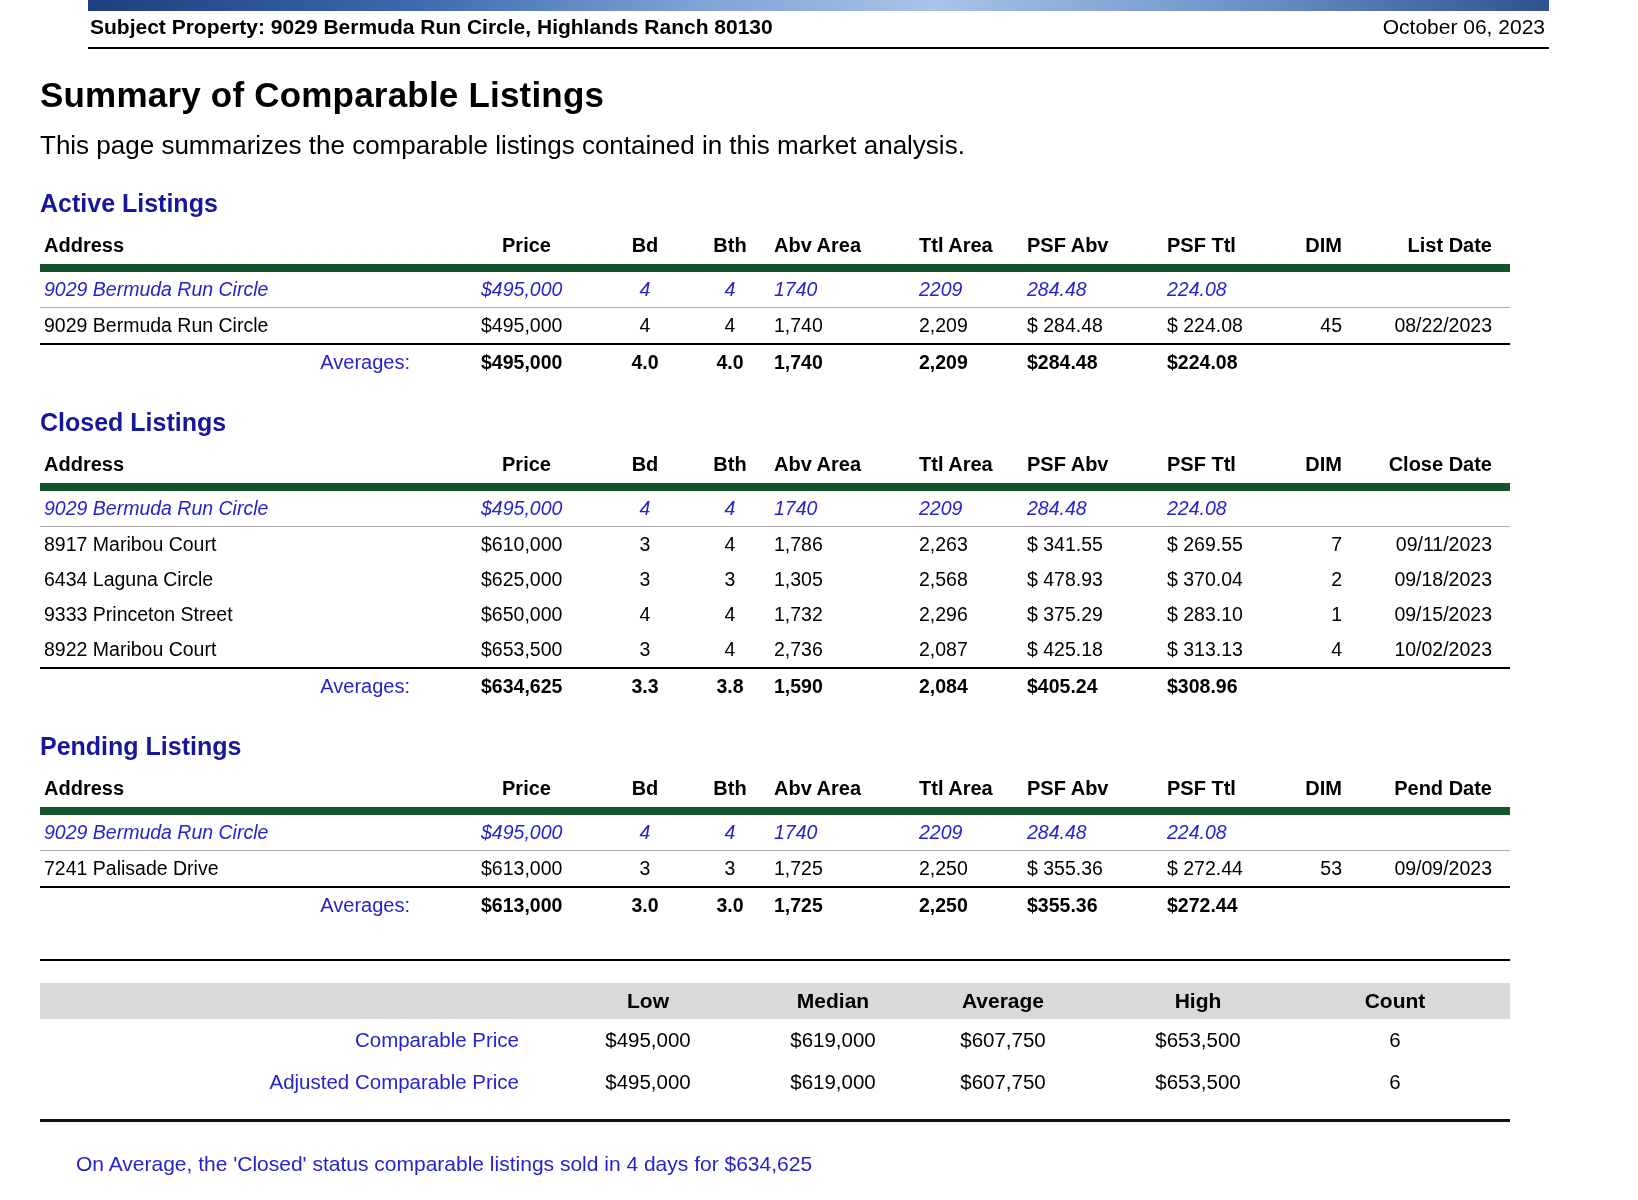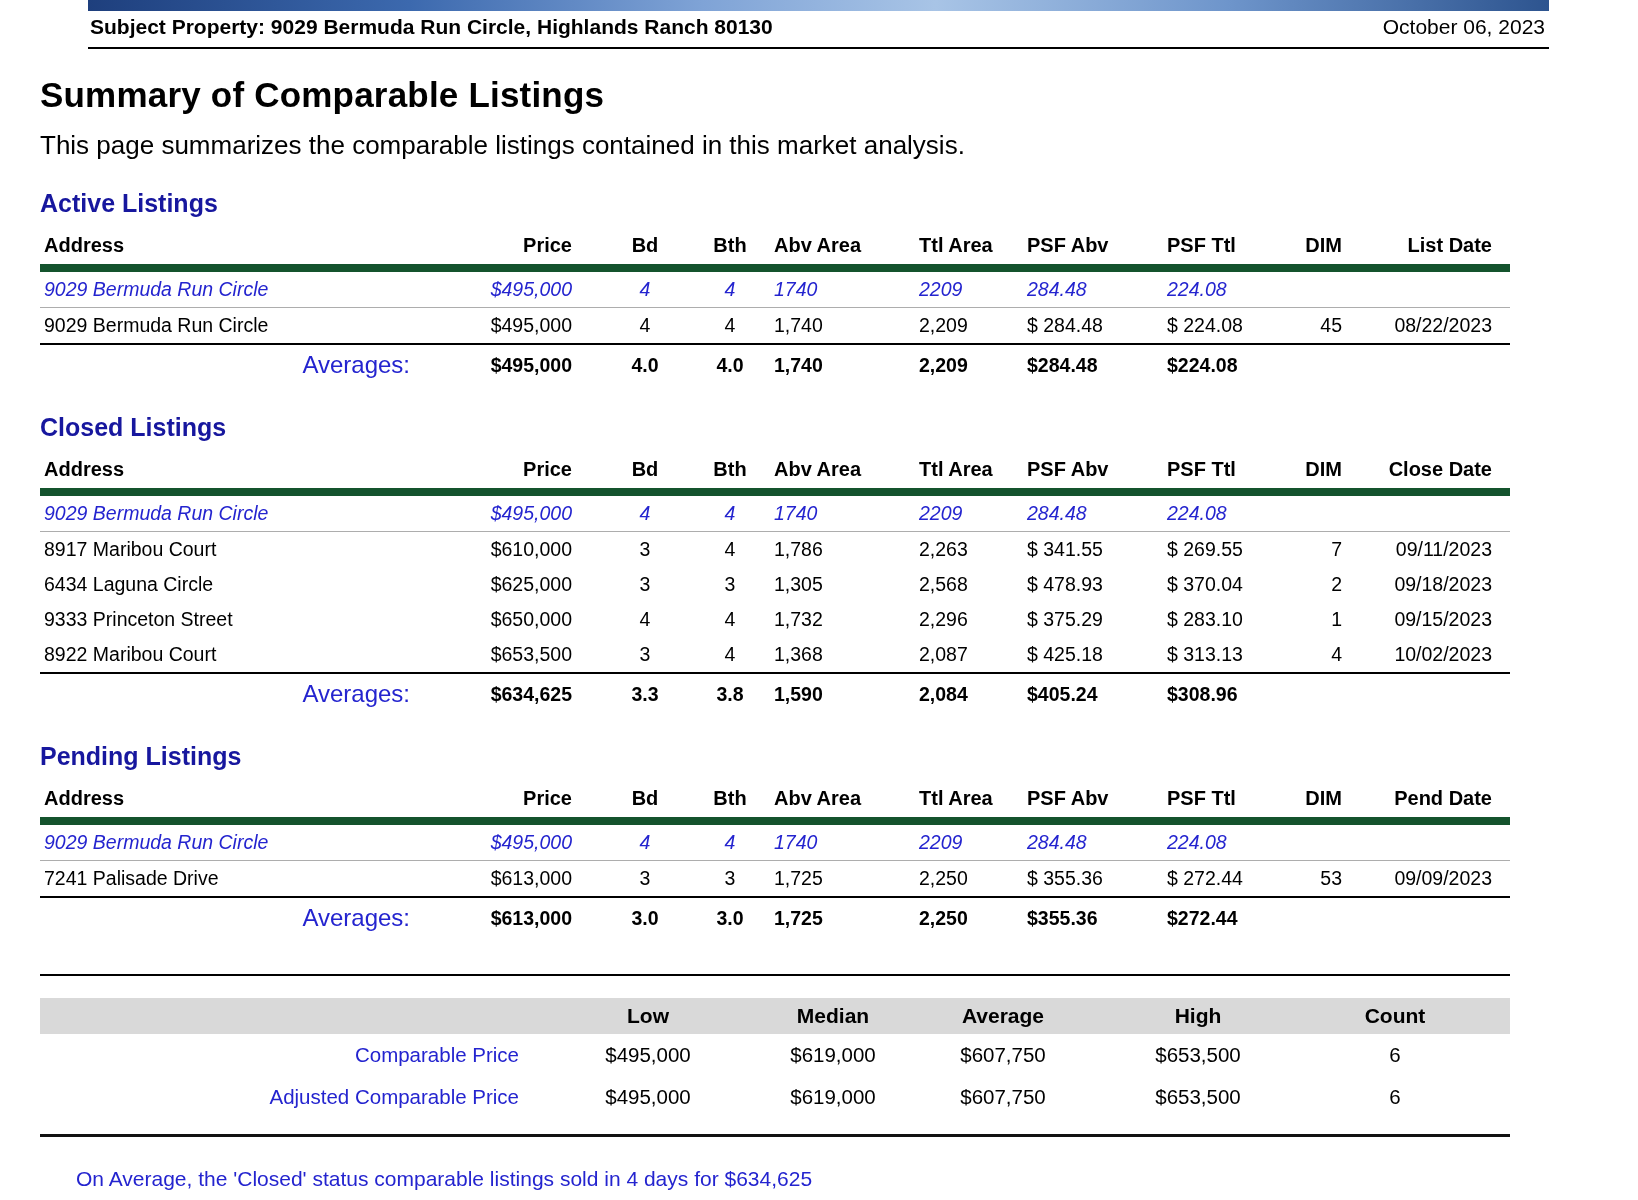--- a/index.html
+++ b/index.html
@@ -28,23 +28,23 @@
   .page-subtitle{font-size:26px;margin-top:15px;}
   .section-heading{font-size:25px;font-weight:bold;color:var(--heading_blue);margin:28px 0 12px;}
   table{border-collapse:collapse;table-layout:fixed;width:1470px;}
   .listing-table th{
     font-size:20px;font-weight:bold;border-bottom:8px solid #14532d;
     padding-top:4px;padding-bottom:7px;white-space:nowrap;
   }
   .listing-table td{font-size:19.5px;padding-top:6px;padding-bottom:6px;white-space:nowrap;}
   .listing-table .subject-row td{color:var(--link_blue);font-style:italic;border-bottom:1px solid #adadad;}
   .listing-table .avg-row td{border-top:2px solid #000;font-weight:bold;}
-  .listing-table .avg-row .avg-label{color:var(--link_blue);font-weight:normal;text-align:right;padding-right:70px;font-size:24px;}
+  .listing-table .avg-row .avg-label{color:var(--link_blue);font-weight:normal;text-align:right;padding-right:70px;font-size:20px;}
   .c0{text-align:left;padding-left:4px;}
-  .c1{text-align:right;padding-right:28px;}
+  .c1{padding-right:28px;}
   .c2,.c3{text-align:center;}
   .c4,.c5,.c6,.c7{text-align:left;padding-left:4px;}
   .c8{text-align:right;padding-left:6px;margin-top:33px;}
   .c9{text-align:right;padding-right:18px;}
   .rule{width:1470px;height:0;border-top:2px solid #000;}
   .rule-top{margin-top:36px;}
   .rule-bottom{border-top:3px solid #111;margin-top:16px;}
   .summary-table{margin-top:22px;}
   .summary-table th{
     background:var(--band_gray);font-size:21px;font-weight:bold;
@@ -217,21 +217,21 @@
           <td class="c6">$ 375.29</td>
           <td class="c7">$ 283.10</td>
           <td class="c8">1</td>
           <td class="c9">09/15/2023</td>
         </tr>
         <tr>
           <td class="c0">8922 Maribou Court</td>
           <td class="c1">$653,500</td>
           <td class="c2">3</td>
           <td class="c3">4</td>
-          <td class="c4">1,368</td>
+          <td class="c4">2,736</td>
           <td class="c5">2,087</td>
           <td class="c6">$ 425.18</td>
           <td class="c7">$ 313.13</td>
           <td class="c8">4</td>
           <td class="c9">10/02/2023</td>
         </tr>
         <tr class="avg-row">
           <td class="avg-label">Averages:</td>
           <td class="c1">$634,625</td>
           <td class="c2">3.3</td>

